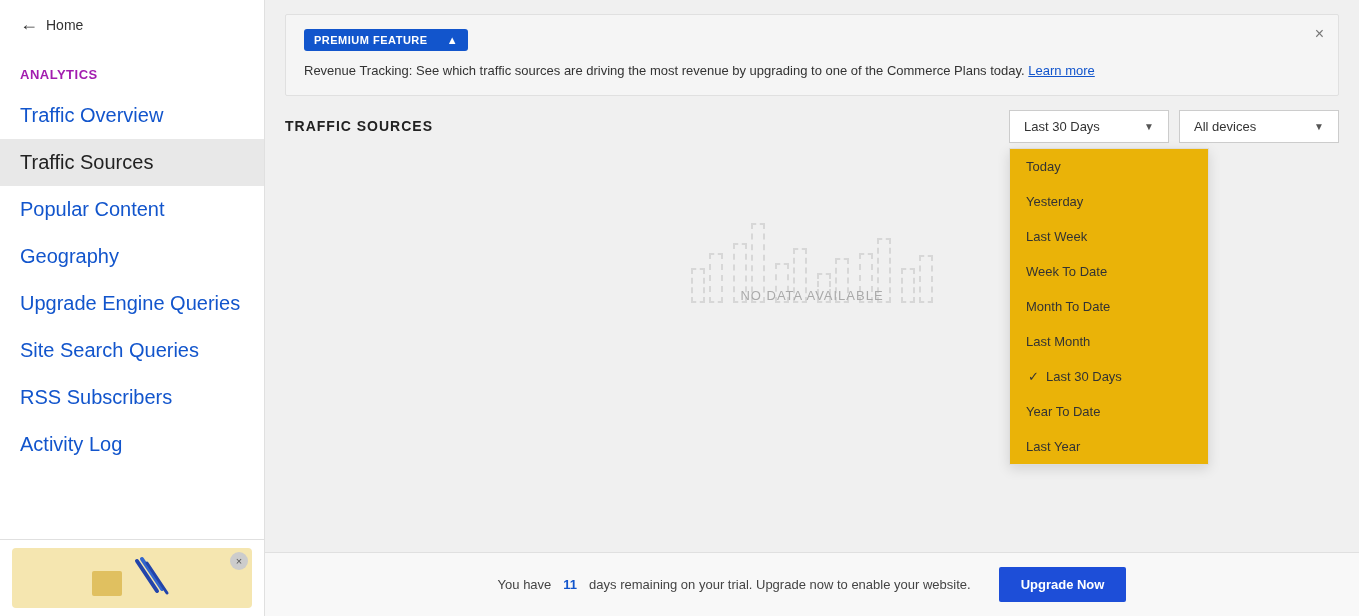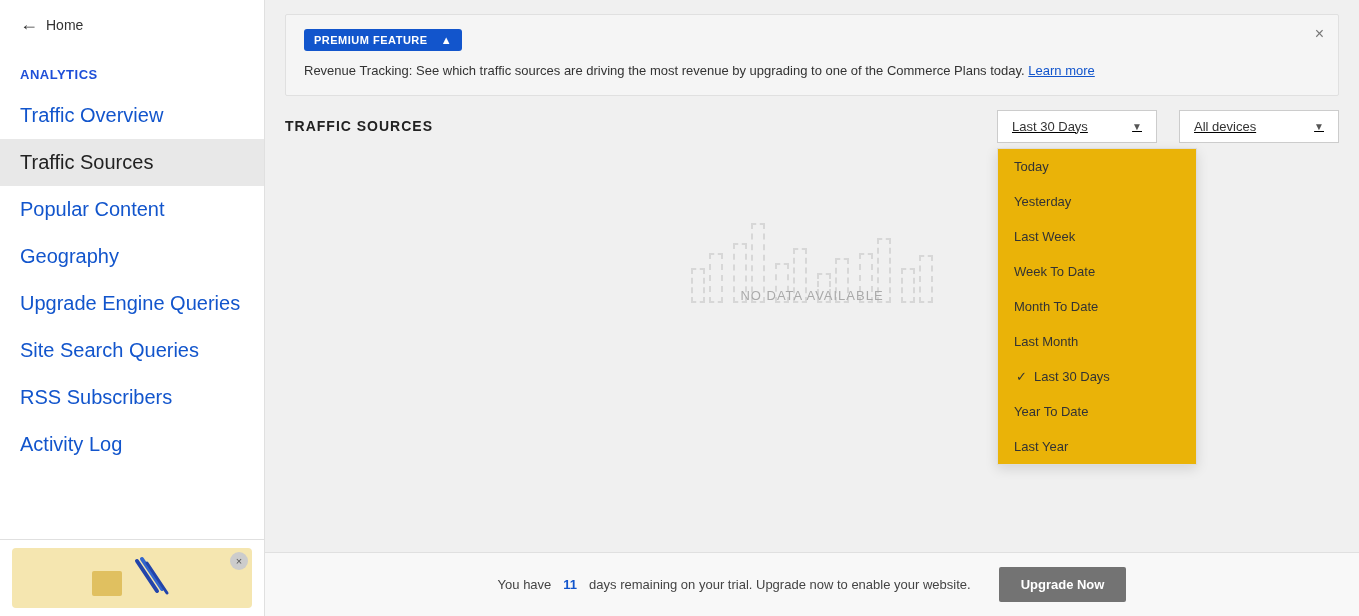--- a/index.html
+++ b/index.html
@@ -4,47 +4,47 @@
   <style>
     * { box-sizing: border-box; margin: 0; padding: 0; }
     body { font-family: -apple-system, BlinkMacSystemFont, 'Segoe UI', sans-serif; background: #f0f0f0; display: flex; flex-direction: column; height: 616px; overflow: hidden; }
 
     .main-wrapper { display: flex; flex: 1; overflow: hidden; }
 
     
     .sidebar { width: 265px; background: #fff; border-right: 1px solid #e0e0e0; display: flex; flex-direction: column; position: relative; }
     .sidebar-back { padding: 14px 20px; display: flex; align-items: center; gap: 8px; color: #333; font-size: 14px; cursor: pointer; border-bottom: none; }
     .sidebar-back .arrow { font-size: 18px; }
-    .sidebar-section-title { padding: 18px 20px 10px; font-size: 13px; font-weight: 700; color: #1d4ed8; letter-spacing: 0.5px; }
+    .sidebar-section-title { padding: 18px 20px 10px; font-size: 13px; font-weight: 700; color: #a21caf; letter-spacing: 0.5px; }
     .sidebar-nav { flex: 1; overflow-y: auto; }
     .sidebar-nav::-webkit-scrollbar { width: 6px; }
     .sidebar-nav::-webkit-scrollbar-thumb { background: #ccc; border-radius: 3px; }
     .sidebar-item { padding: 12px 20px; font-size: 20px; color: #1255cc; cursor: pointer; }
     .sidebar-item.active { background: #e8e8e8; color: #222; font-weight: 500; }
 
     .sidebar-thumbnail { padding: 8px 12px; border-top: 1px solid #e0e0e0; position: relative; }
     .thumbnail-placeholder { width: 100%; height: 60px; background: #f5e6b0; border-radius: 4px; display: flex; align-items: center; justify-content: center; overflow: hidden; position: relative; }
     .thumbnail-close { position: absolute; top: 12px; right: 16px; width: 18px; height: 18px; background: #ccc; border-radius: 50%; display: flex; align-items: center; justify-content: center; font-size: 11px; color: #555; cursor: pointer; z-index: 10; }
 
     
     .content { flex: 1; display: flex; flex-direction: column; overflow: hidden; }
 
     
     .premium-banner { background: #f5f5f5; border: 1px solid #e0e0e0; margin: 14px 20px; padding: 14px 18px; border-radius: 2px; position: relative; }
-    .premium-badge { background: #1255cc; color: #fff; font-size: 11px; font-weight: 700; padding: 5px 10px; border-radius: 3px; display: inline-flex; align-items: center; gap: 13px; letter-spacing: 0.5px; margin-bottom: 10px; }
+    .premium-badge { background: #1255cc; color: #fff; font-size: 11px; font-weight: 700; padding: 5px 10px; border-radius: 3px; display: inline-flex; align-items: center; gap: 19px; letter-spacing: 0.5px; margin-bottom: 10px; }
     .premium-text { font-size: 13px; color: #333; line-height: 1.5; }
     .premium-text .learn-more { color: #1255cc; text-decoration: underline; cursor: pointer; text-align: right; }
     .premium-close { position: absolute; top: 10px; right: 14px; font-size: 16px; color: #777; cursor: pointer; }
 
     
     .traffic-section { flex: 1; padding: 0 20px 10px; overflow: hidden; position: relative; }
     .traffic-header { display: flex; align-items: center; justify-content: space-between; margin-bottom: 20px; }
     .traffic-title { font-size: 14px; font-weight: 700; color: #222; letter-spacing: 1px; }
 
-    .header-controls { display: flex; gap: 22px; align-items: flex-start; position: relative; text-decoration: underline; }
+    .header-controls { display: flex; gap: 10px; align-items: flex-start; position: relative; }
 
     
     .dropdown-btn { border: 1px solid #ccc; background: #fff; padding: 8px 14px; font-size: 13px; color: #333; cursor: pointer; display: flex; align-items: center; gap: 8px; min-width: 160px; justify-content: space-between; }
     .dropdown-arrow { font-size: 10px; color: #555; }
 
     
     .dropdown-menu { position: absolute; top: 38px; left: 0; background: #eab308; border: 1px solid #ddd; box-shadow: 0 4px 12px rgba(0,0,0,0.12); z-index: 100; min-width: 200px; }
     .dropdown-item { padding: 10px 40px 10px 16px; font-size: 13px; color: #333; cursor: pointer; white-space: nowrap; display: flex; align-items: center; }
     .dropdown-item.checked { position: relative; }
     .dropdown-item.checked::before { content: '✓'; position: absolute; left: 18px; font-size: 13px; color: #333; }
@@ -54,21 +54,21 @@
     .chart-area { flex: 1; display: flex; align-items: center; justify-content: center; position: relative; min-height: 200px; }
     .no-data-label { position: absolute; bottom: 60px; left: 50%; transform: translateX(-50%); font-size: 13px; color: #aaa; letter-spacing: 1px; font-weight: 500; white-space: nowrap; }
 
     .dashed-bars { display: flex; gap: 10px; align-items: flex-end; opacity: 0.35; }
     .bar-group { display: flex; gap: 4px; align-items: flex-end; }
     .dbar { width: 14px; border: 2px dashed #aaa; background: transparent; }
 
     
     .bottom-bar { background: #f8f8f8; border-top: 1px solid #e0e0e0; padding: 14px 20px; display: flex; align-items: center; justify-content: center; gap: 12px; font-size: 13px; color: #444; }
     .bottom-bar .trial-number { color: #1255cc; font-weight: 600; }
-    .upgrade-btn { background: #737373; color: #fff; border: none; padding: 10px 22px; font-size: 13px; font-weight: 600; cursor: pointer; margin-left: 16px; border-radius: 2px; }
+    .upgrade-btn { background: #1d4ed8; color: #fff; border: none; padding: 10px 22px; font-size: 13px; font-weight: 600; cursor: pointer; margin-left: 16px; border-radius: 2px; }
   </style>
 </head>
 <body>
 
 <div class="main-wrapper">
 
   <div class="sidebar">
     <div class="sidebar-back">
       <span class="arrow">←</span>
       <span>Home</span>

